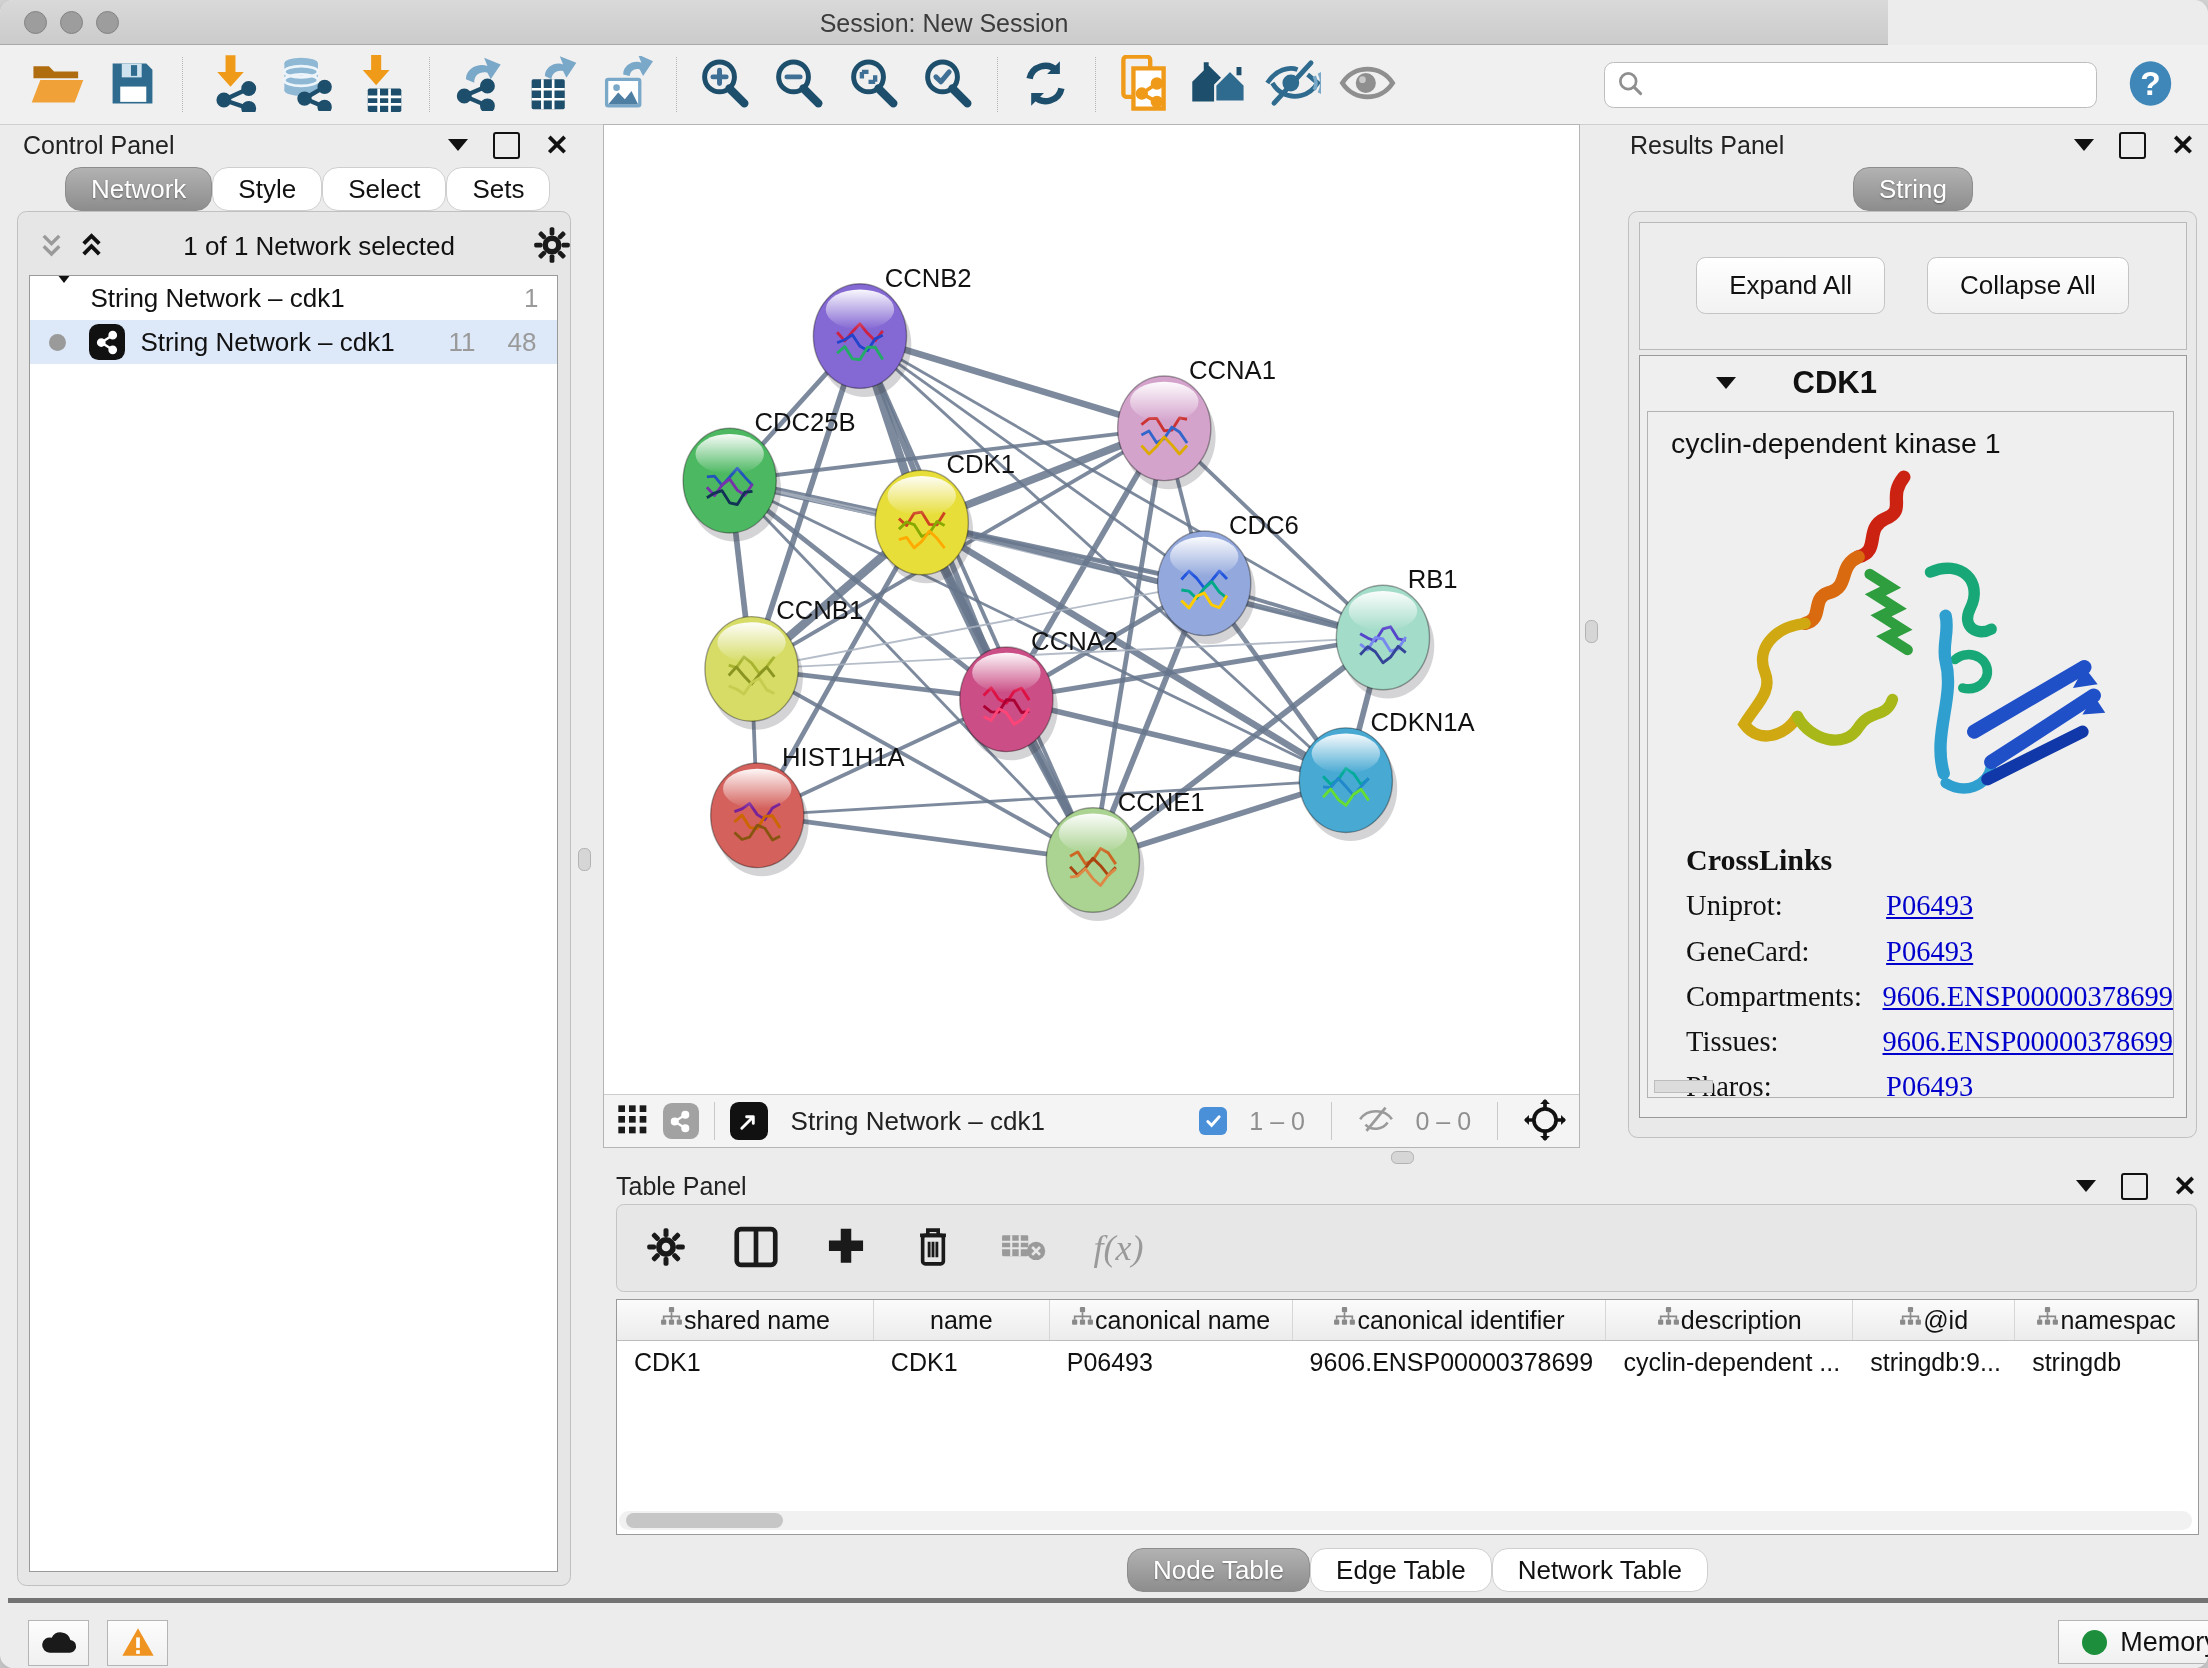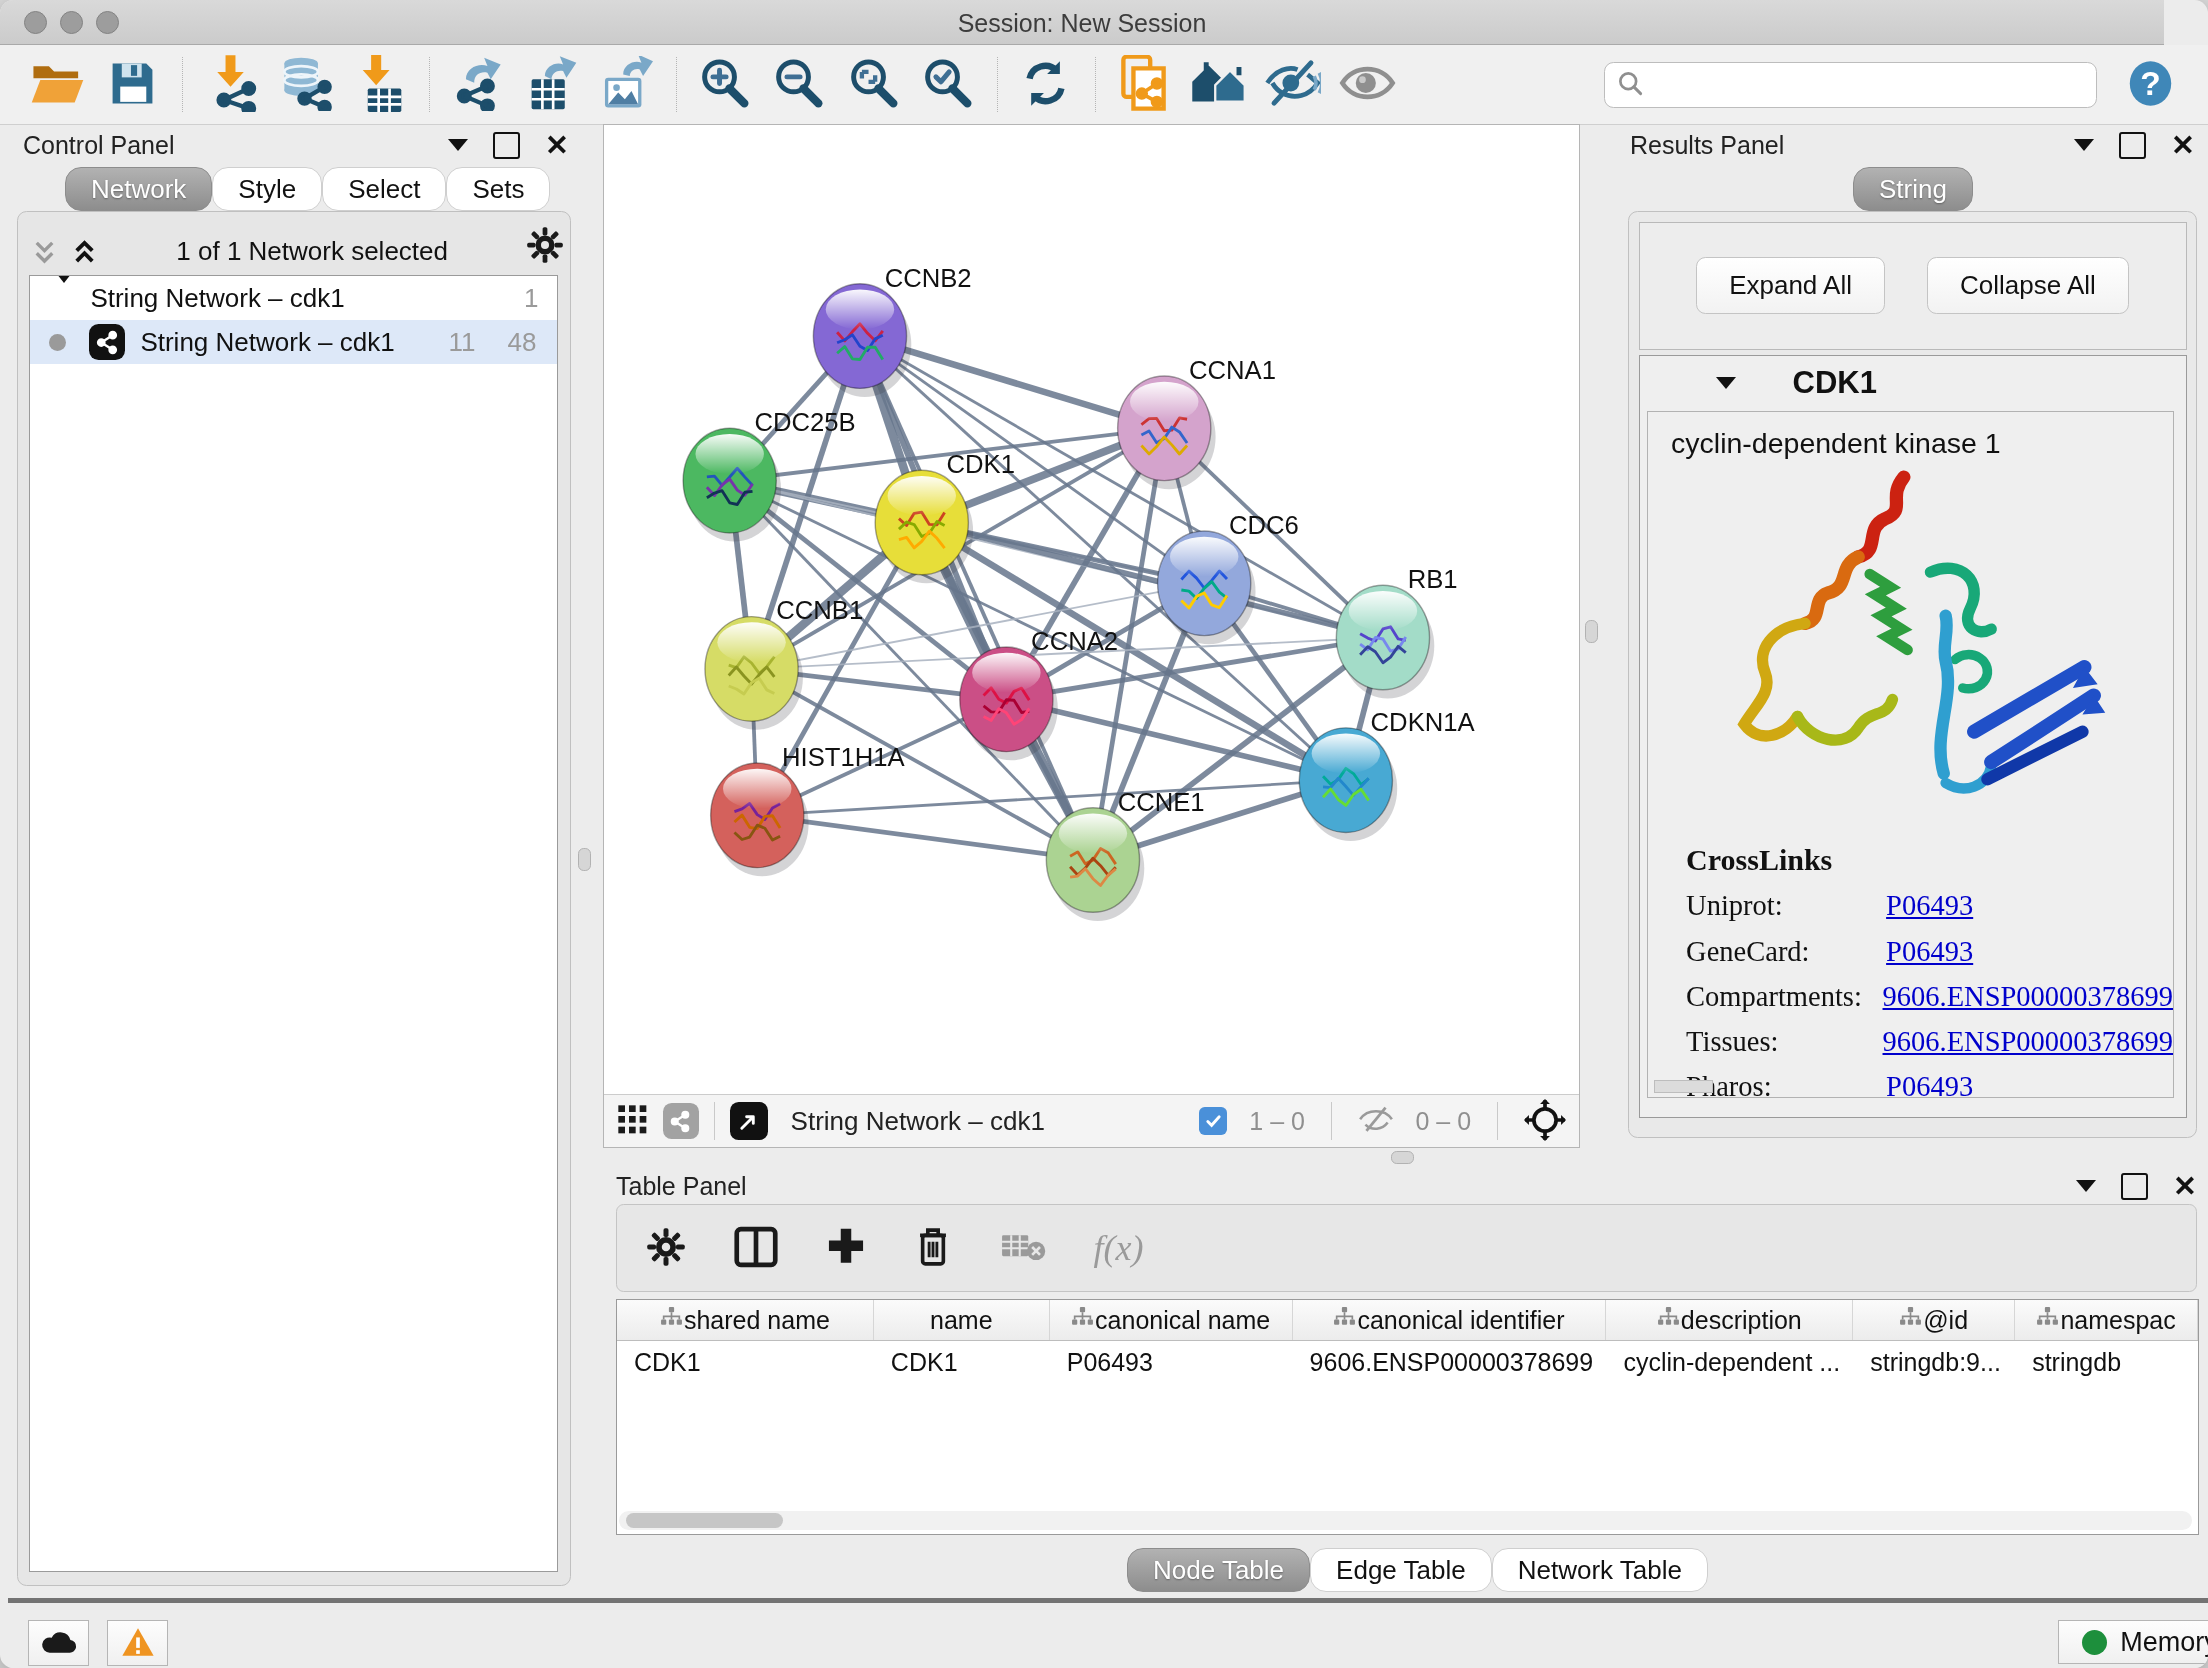--- a/index.html
+++ b/index.html
@@ -1,38 +1,38 @@
 <!DOCTYPE html>
 <html style="font-size:15px"><head>
 <meta charset="utf-8">
 <style>
   html,body{margin:0;padding:0;background:#e2e2e2;font-family:"Liberation Sans",sans-serif;}
   .window{position:relative;width:2208px;height:1668px;background:#ececec;border-radius:13.3px;overflow:hidden;box-shadow:0 7.6px 38px rgba(0,0,0,.4);}
   .abs{position:absolute;}
   
-  .titlebar{left:0;top:0;width:2164px;height:44px;background:linear-gradient(#d9d9d9,#cbcbcb);border-bottom:1px solid #a9a9a9;}
+  .titlebar{left:0;top:0;width:1888px;height:44px;background:linear-gradient(#d9d9d9,#cbcbcb);border-bottom:1px solid #a9a9a9;}
   .tl{position:absolute;top:11.4px;width:21px;height:21px;border-radius:50%;background:#9d9d9d;border:1px solid #838383;}
   .title-text{position:absolute;width:100%;text-align:center;top:8.6px;font-size:25px;color:#3c3c3c;}
   
   .toolbar{left:0;top:45px;width:2208px;height:80px;background:#f0f0f0;border-bottom:1px solid #cfcfcf;display:flex;align-items:center;padding:0 25px;box-sizing:border-box;}
   .tbtn{width:65px;height:63px;display:flex;align-items:center;justify-content:center;flex:0 0 auto;margin-right:9.5px;}
   .tsep{width:0;height:55px;border-left:1.9px dotted #b5b5b5;margin:0 15px 0 7.6px;flex:0 0 auto;}
   .searchbox{margin-left:auto;width:468px;height:44px;background:#fff;border:1px solid #bdbdbd;border-radius:9.5px;display:flex;align-items:center;padding:0 11.4px;}
   .searchbox input{border:none;outline:none;font-size:23px;flex:1;background:transparent;font-family:"Liberation Sans",sans-serif;}
   
   .panel-title{font-size:25px;color:#222;}
   .panel-ctl{display:flex;align-items:center;gap:25px;}
   .tri-down{width:0;height:0;border-left:10.5px solid transparent;border-right:10.5px solid transparent;border-top:12.4px solid #111;}
   .float-box{width:23px;height:23px;border:2.9px solid #111;border-radius:2.9px;background:transparent;}
   .close-x{font-size:28.5px;font-weight:bold;color:#111;line-height:23px;}
   .tab{height:42px;border-radius:16px;border:1px solid #cfcfcf;background:#fff;color:#111;font-size:26px;display:inline-flex;align-items:center;justify-content:center;padding:0 25px;}
   .tab.active{background:linear-gradient(#b2b2b2,#8d8d8d);color:#fff;border-color:#8d8d8d;text-shadow:0 1px 1.9px rgba(0,0,0,.35);}
   
   .cp-box{left:17px;top:211px;width:552px;height:1373px;background:#e6e6e6;border:1px solid #c0c0c0;border-radius:9.5px;}
-  .cp-selrow{position:absolute;left:13px;top:13.3px;width:533px;height:42px;display:flex;align-items:flex-end;}
+  .cp-selrow{position:absolute;left:20px;top:13.3px;width:533px;height:42px;display:flex;align-items:center;}
   .cp-tree{position:absolute;left:11.4px;top:63px;width:527px;height:1295px;background:#fff;border:1px solid #9a9a9a;overflow:hidden;}
   .tree-row{height:44px;display:flex;align-items:center;font-size:26px;color:#111;}
   .tree-row .count{color:#9a9a9a;}
   .tree-row.sel{background:#dde8f8;}
   .share-badge{width:36px;height:36px;border-radius:9.5px;background:#111;display:flex;align-items:center;justify-content:center;}
   
   .net-wrap{left:603px;top:124px;width:975px;height:1022px;background:#fff;border:1px solid #b5b5b5;box-sizing:content-box;}
   .net-footer{position:absolute;left:0;bottom:0;width:100%;height:53px;background:#f4f4f4;border-top:1px solid #cccccc;display:flex;align-items:center;padding:0 13.3px;box-sizing:border-box;}
   .nf-sep{width:0;height:38px;border-left:1px solid #c9c9c9;margin:0 15px;}
   .nf-title{font-size:26px;color:#222;}

